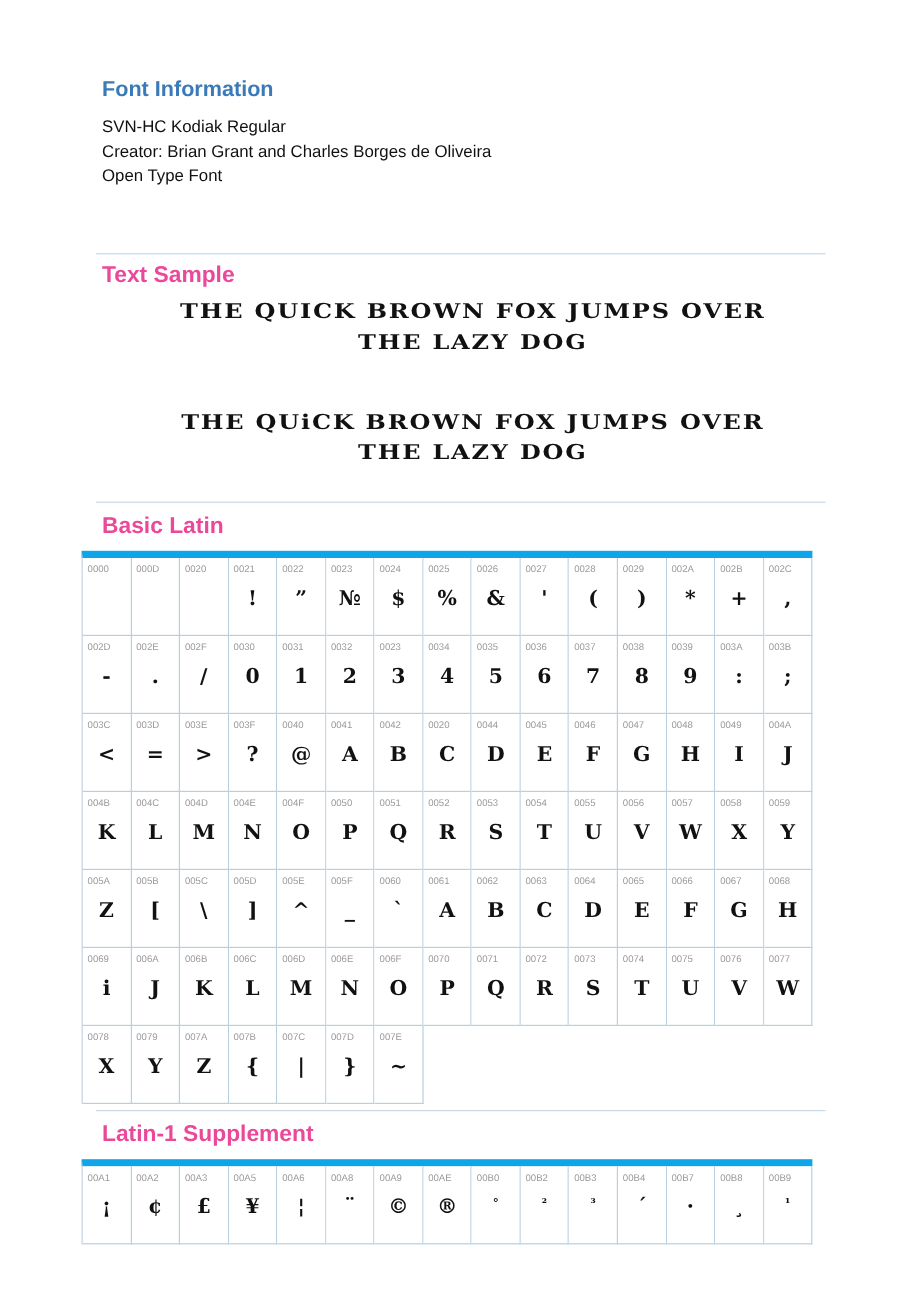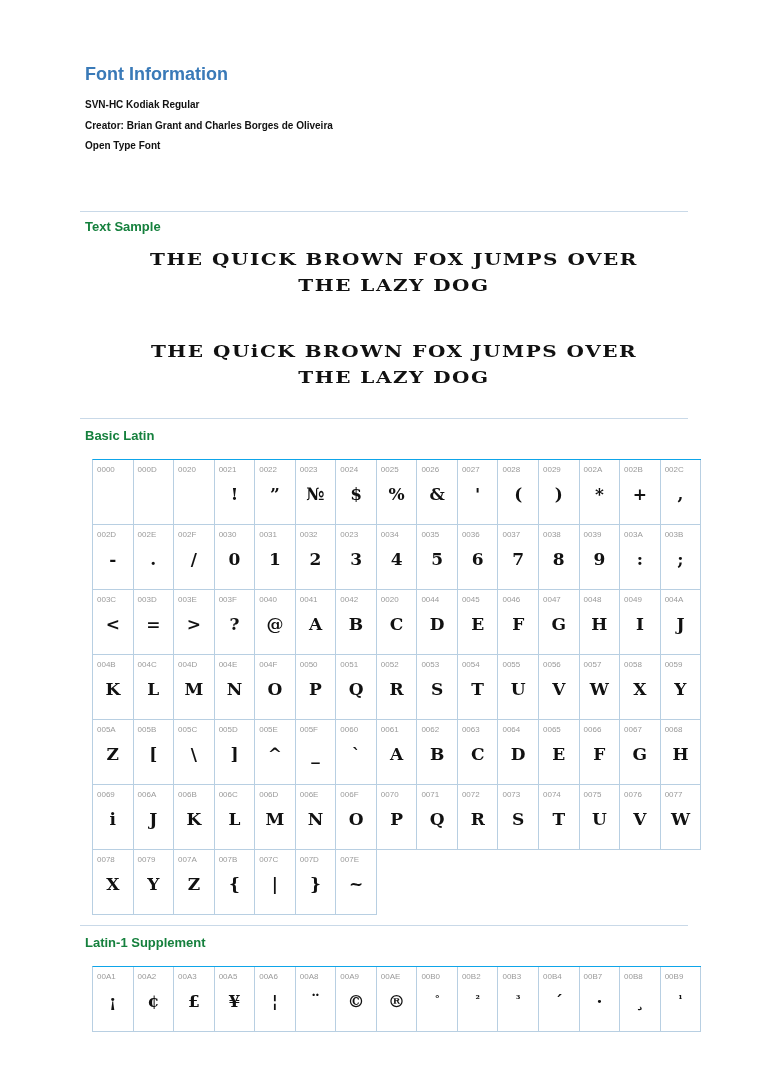--- a/index.html
+++ b/index.html
@@ -1,33 +1,33 @@
 <!DOCTYPE html>
 <html><head>
 <meta charset="utf-8">
 <style>
   * { box-sizing: border-box; margin: 0; padding: 0; }
   html, body { width: 768px; height: 1087px; background: #ffffff; overflow: hidden; }
   body { font-family: "Liberation Sans", sans-serif; color: #111; position: relative; }
 
   .title { position: absolute; left: 85px; top: 64px; font-size: 18px; font-weight: bold; color: #3a7ab8; }
-  .info { position: absolute; left: 85px; top: 95px; font-size: 10px; font-weight: bold; line-height: 20.6px; color: #111; }
+  .info { position: absolute; left: 85px; top: 95px; font-size: 14px; font-weight: normal; line-height: 20.6px; color: #111; }
   .info div { white-space: nowrap; }
 
   .rule { position: absolute; left: 80px; width: 608px; height: 1px; background: #c9d9e8; }
 
-  .section-h { position: absolute; left: 85px; font-size: 13px; font-weight: bold; color: #15803d; text-align: right; }
+  .section-h { position: absolute; left: 85px; font-size: 19px; font-weight: bold; color: #ec4899; text-align: right; }
 
   .sample { position: absolute; left: 80px; width: 628px; text-align: center;
             font-family: "DejaVu Serif", serif; font-weight: 900; font-size: 20px;
             letter-spacing: 1.5px; line-height: 30px; color: #111; transform: scaleY(0.85); }
 
-  .grid { position: absolute; left: 92px; display: grid;
+  .grid { position: absolute; left: 68px; display: grid;
           grid-template-columns: repeat(15, 40.55px); grid-auto-rows: 65px;
-          border-top: 1px solid #0ea5e9; border-left: 1px solid #b8cfe2; }
+          border-top: 6px solid #0ea5e9; border-left: 1px solid #b8cfe2; }
   .cell { position: relative; border-right: 1px solid #b8cfe2; border-bottom: 1px solid #b8cfe2; background: #fff; }
   .cell .code { position: absolute; left: 4px; top: 5px; font-size: 8px; color: #9a9a9a; }
   .cell .glyph { position: absolute; left: 0; right: 0; top: 24px; text-align: center;
                  font-family: "DejaVu Serif", serif; font-weight: 900; font-size: 17px; color: #111; }
   .cell .glyph.small { font-size: 10px; top: 26px; }
 </style>
 </head>
 <body>
 
 <div class="title">Font Information</div>

